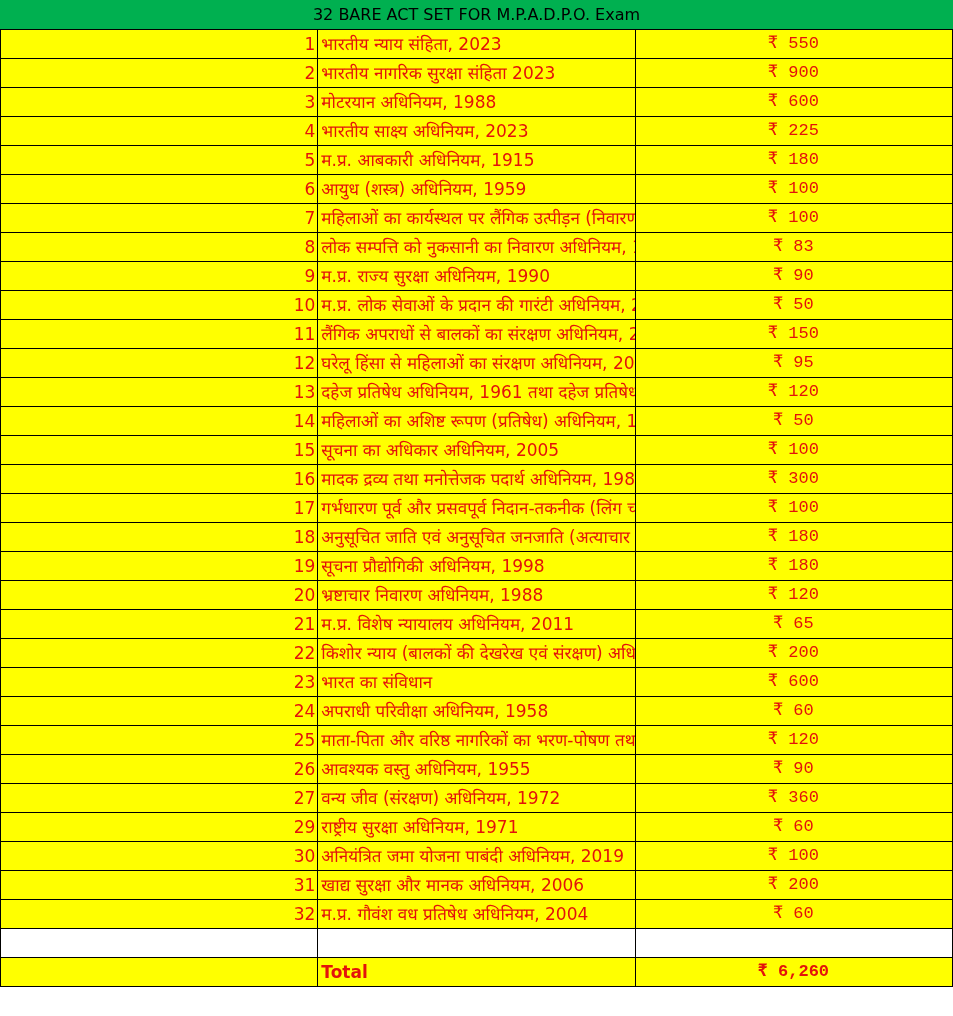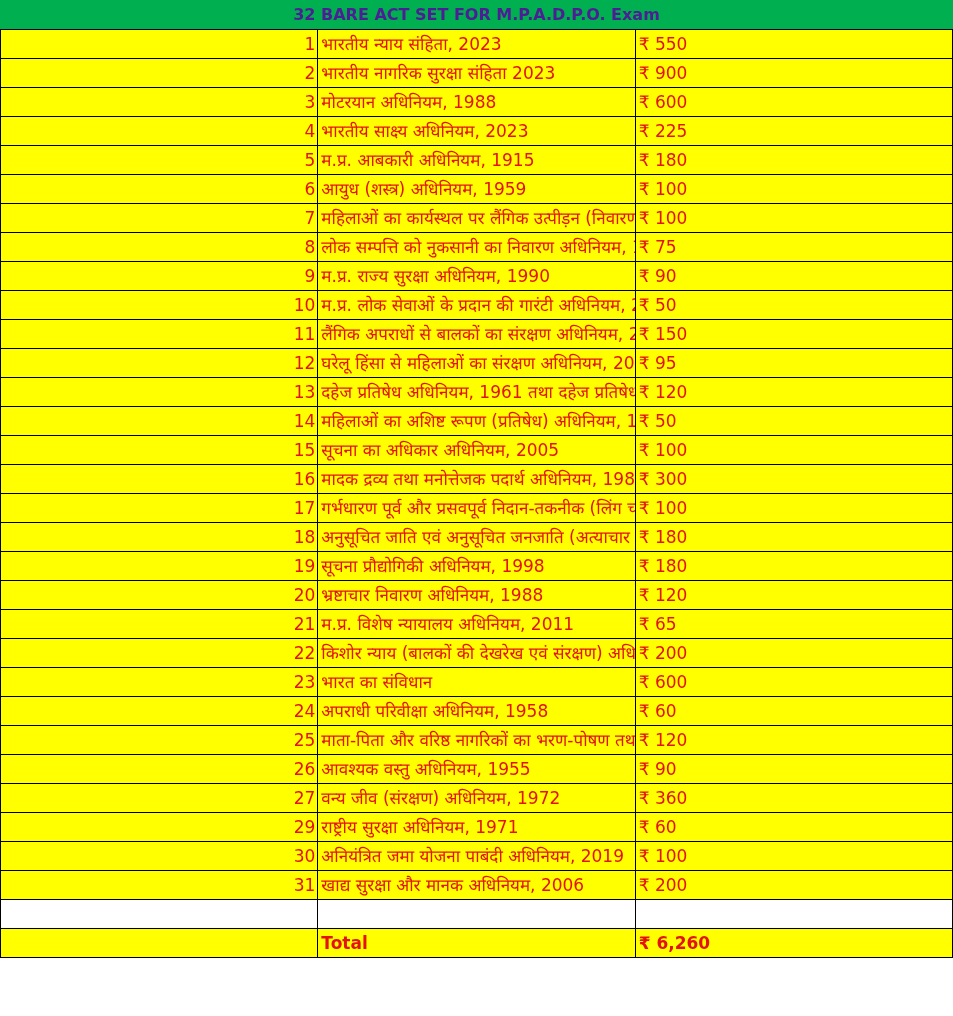--- a/index.html
+++ b/index.html
@@ -1,22 +1,22 @@
 <!DOCTYPE html>
 <html><head>
   <meta charset="utf-8">
   <style>
     html, body { margin:0; padding:0; background:#ffffff; }
     body { width:953px; height:1016px; overflow:hidden; font-family:"DejaVu Sans", "Liberation Sans", sans-serif; }
     .sheet { position:relative; width:953px; }
     table { border-collapse:collapse; width:953px; table-layout:fixed; }
     td { border:1px solid #000; padding:0 3px; height:28px; font-size:17px; color:#e3120b; background:#ffff00; white-space:nowrap; overflow:hidden; line-height:28px; }
     td.num { text-align:right; width:24px; padding:0 2px 0 0; }
-    td.price { text-align:left; width:88px; padding-right:4px; }
-    tr.title td { background:#00b050; color:#4c1d95; text-align:center; font-weight:bold; font-size:16px; height:28px; border-color:#00b050; border-bottom:1px solid #000; }
+    td.price { text-align:center; width:88px; padding-right:4px;font-family:Liberation Mono, monospace; }
+    tr.title td { background:#00b050; color:#000000; text-align:center; font-weight:normal; font-size:16px; height:28px; border-color:#00b050; border-bottom:1px solid #000; }
     tr.blank td { background:#ffffff; }
     tr.total td { font-weight:bold; }
   </style>
 </head>
 <body>
 
 <div class="sheet">
   <table>
     <tbody id="tbody">
       <tr class="title">
@@ -53,21 +53,21 @@
           <td class="price">₹ 100</td>
         </tr>
         <tr>
           <td class="num">7</td>
           <td class="name">महिलाओं का कार्यस्थल पर लैंगिक उत्पीड़न (निवारण, प्रतिषेध एवं प्रतितोषण) अधिनियम, 2013</td>
           <td class="price">₹ 100</td>
         </tr>
         <tr>
           <td class="num">8</td>
           <td class="name">लोक सम्पत्ति को नुकसानी का निवारण अधिनियम, 1984</td>
-          <td class="price">₹ 75</td>
+          <td class="price">₹ 83</td>
         </tr>
         <tr>
           <td class="num">9</td>
           <td class="name">म.प्र. राज्य सुरक्षा अधिनियम, 1990</td>
           <td class="price">₹ 90</td>
         </tr>
         <tr>
           <td class="num">10</td>
           <td class="name">म.प्र. लोक सेवाओं के प्रदान की गारंटी अधिनियम, 2010</td>
           <td class="price">₹ 50</td>
@@ -165,20 +165,25 @@
         <tr>
           <td class="num">30</td>
           <td class="name">अनियंत्रित जमा योजना पाबंदी अधिनियम, 2019</td>
           <td class="price">₹ 100</td>
         </tr>
         <tr>
           <td class="num">31</td>
           <td class="name">खाद्य सुरक्षा और मानक अधिनियम, 2006</td>
           <td class="price">₹ 200</td>
         </tr>
+        <tr>
+          <td class="num">32</td>
+          <td class="name">म.प्र. गौवंश वध प्रतिषेध अधिनियम, 2004</td>
+          <td class="price">₹ 60</td>
+        </tr>
         <tr class="blank">
           <td class="num"></td>
           <td></td>
           <td class="price"></td>
         </tr>
         <tr class="total">
           <td class="num"></td>
           <td>Total</td>
           <td class="price">₹ 6,260</td>
         </tr>

